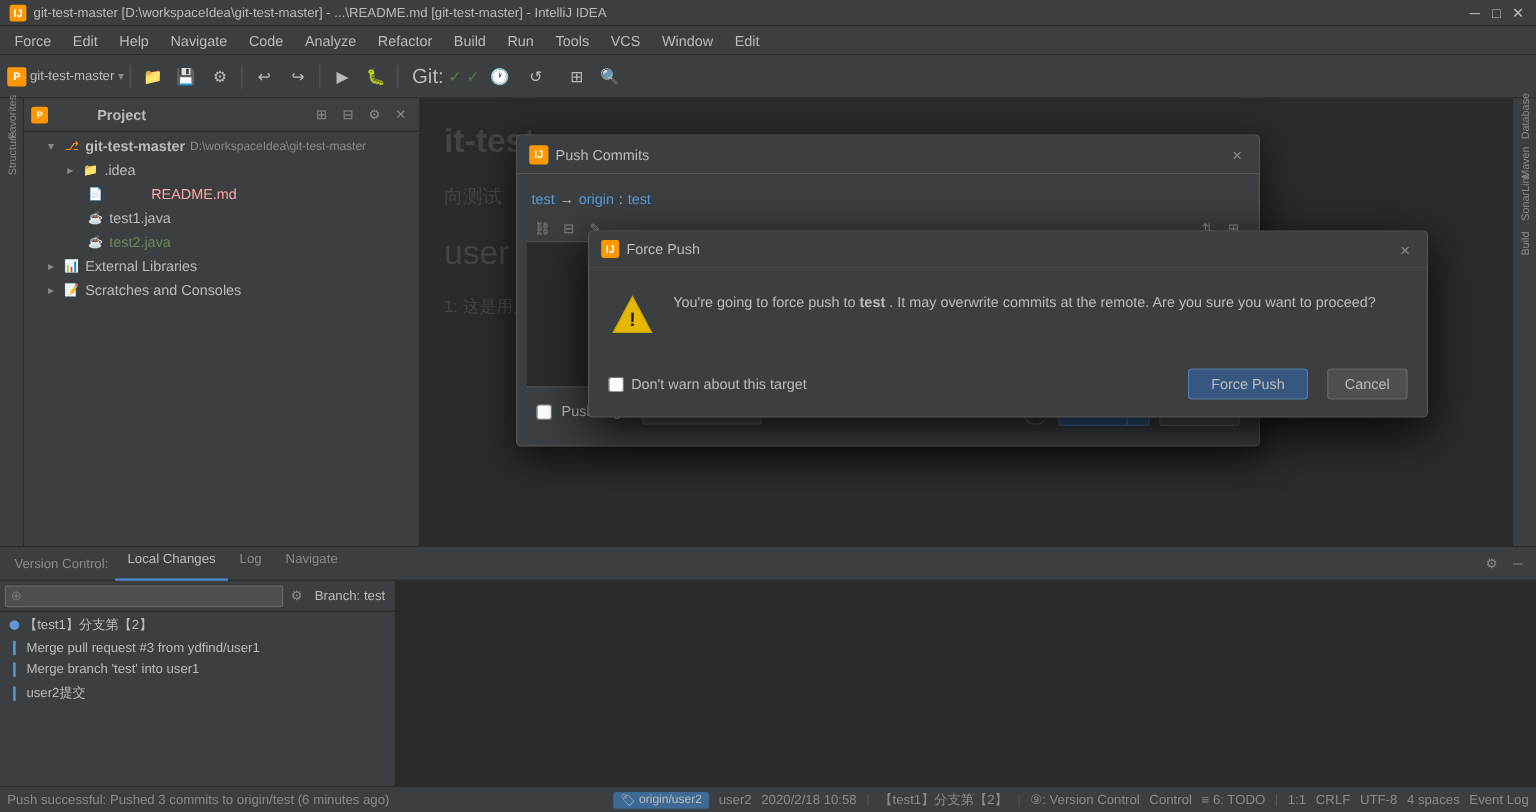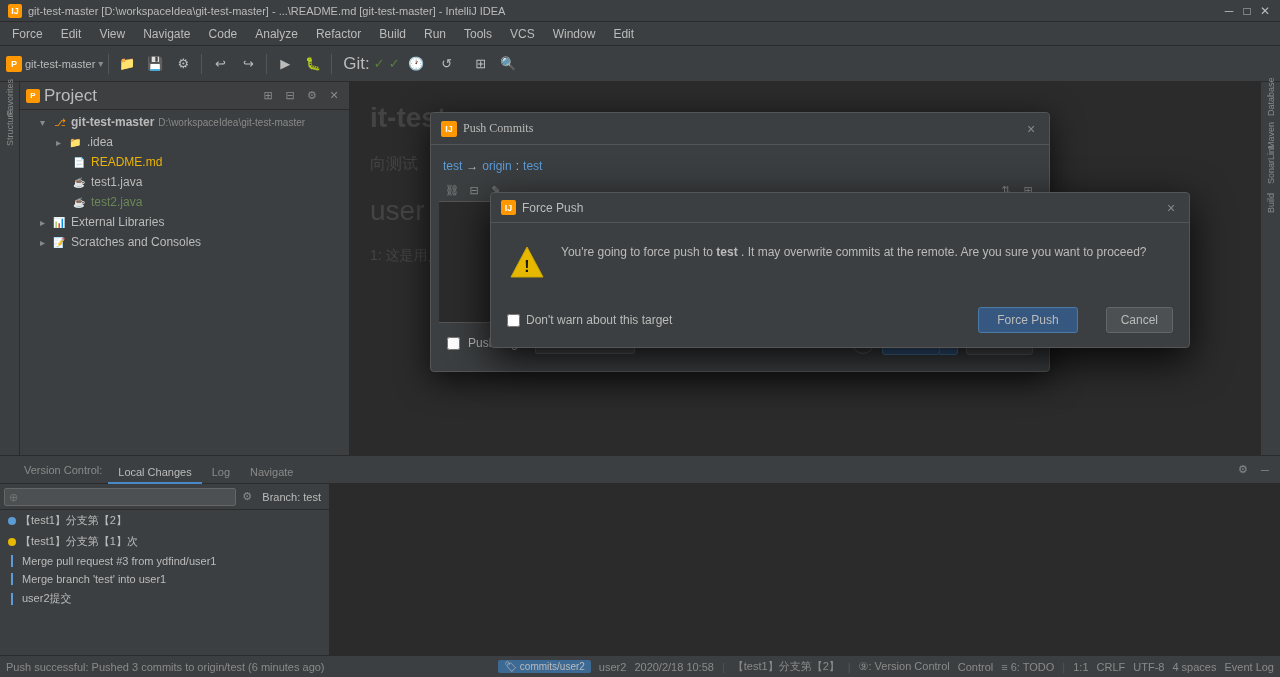--- a/index.html
+++ b/index.html
@@ -118,23 +118,24 @@
       height: 28px;
       background: #3d3f41;
       display: flex;
       align-items: center;
       padding: 0 6px;
       border-bottom: 1px solid #2b2b2b;
       gap: 4px;
     }
     .project-tree-title {
       color: #bbbbbb;
-      font-size: 17px;
-      font-weight: normal;
+      font-size: 12px;
+      font-weight: bold;
       flex: 1;
+      margin-left: 37px;
     }
     .tree-icon-btn {
       width: 18px;
       height: 18px;
       border: none;
       background: transparent;
       color: #8a8a8a;
       cursor: pointer;
       font-size: 11px;
       display: flex;
@@ -170,21 +171,21 @@
       justify-content: center;
       font-size: 10px;
     }
     .tree-label {
       font-size: 12px;
       color: #bbbbbb;
       white-space: nowrap;
     }
     .tree-label.git-root { color: #bbbbbb; font-weight: bold; }
     .tree-label.java { color: #bbbbbb; }
-    .tree-label.readme { color: #eab308; }
+    .tree-label.readme { color: #fca5a5; margin-left: 35px; }
     .tree-label.modified { color: #6a8759; }
 
     
     .right-area {
       flex: 1;
       background: #2b2b2b;
       display: flex;
       flex-direction: column;
       position: relative;
       overflow: hidden;
@@ -230,21 +231,20 @@
       align-items: center;
       justify-content: center;
       font-size: 9px;
       color: white;
       font-weight: bold;
     }
     .dialog-title-text {
       flex: 1;
       font-size: 12px;
       color: #bbbbbb;
-      font-family: Liberation Serif, serif;
     }
     .dialog-close-btn {
       width: 16px;
       height: 16px;
       border: none;
       background: transparent;
       color: #8a8a8a;
       cursor: pointer;
       font-size: 14px;
       display: flex;
@@ -415,21 +415,21 @@
       line-height: 1.5;
     }
     .fp-message .branch-ref {
       font-weight: bold;
       color: #bbbbbb;
     }
     .fp-footer {
       display: flex;
       align-items: center;
       padding: 8px 16px 14px 16px;
-      gap: 28px;
+      gap: 16px;
     }
     .fp-checkbox-label {
       display: flex;
       align-items: center;
       gap: 6px;
       font-size: 12px;
       color: #bbbbbb;
       cursor: pointer;
     }
     .fp-checkbox {
@@ -477,31 +477,30 @@
       gap: 0;
     }
     .bottom-tab {
       padding: 4px 10px;
       font-size: 11px;
       cursor: pointer;
       color: #8a8a8a;
       border-bottom: 2px solid transparent;
       height: 28px;
       display: flex;
-      align-items: flex-end;
+      align-items: flex-start;
     }
     .bottom-tab.active {
       color: #bbbbbb;
       border-bottom: 2px solid #4a88c7;
     }
     .bottom-tab-section-label {
       font-size: 11px;
       color: #8a8a8a;
       padding: 4px 6px;
-      margin-left: 12px;
     }
     .bottom-content {
       flex: 1;
       display: flex;
       overflow: hidden;
     }
     .bottom-left {
       width: 330px;
       border-right: 1px solid #2b2b2b;
       display: flex;
@@ -624,21 +623,21 @@
   <div class="title-bar-controls">
     <button class="title-btn">─</button>
     <button class="title-btn">□</button>
     <button class="title-btn">✕</button>
   </div>
 </div>
 
 <div class="menu-bar">
   <span class="menu-item">Force</span>
   <span class="menu-item">Edit</span>
-  <span class="menu-item">View</span>
+  <span class="menu-item">Help</span>
   <span class="menu-item">Navigate</span>
   <span class="menu-item">Code</span>
   <span class="menu-item">Analyze</span>
   <span class="menu-item">Refactor</span>
   <span class="menu-item">Build</span>
   <span class="menu-item">Run</span>
   <span class="menu-item">Tools</span>
   <span class="menu-item">VCS</span>
   <span class="menu-item">Window</span>
   <span class="menu-item">Edit</span>
@@ -864,24 +863,20 @@
         <input type="text" style="flex: 1 1 0%; background: rgb(76, 80, 82); border: 1px solid rgb(102, 102, 102); color: rgb(187, 187, 187); font-size: 11px; padding: 2px 4px; border-radius: 2px; outline: none;" placeholder="⊕">
         <button class="tree-icon-btn">⚙</button>
         <span class="branch-label">Branch: test</span>
       </div>
       <div class="commit-list">
         <div class="commit-item">
           <div class="commit-dot"></div>
           <span>【test1】分支第【2】</span>
         </div>
         <div class="commit-item">
-          <div class="commit-dot yellow"></div>
-          <span>【test1】分支第【1】次</span>
-        </div>
-        <div class="commit-item">
           <div style="width:2px;height:12px;background:#5c9bd6;margin-left:3px;flex-shrink:0;"></div>
           <span style="margin-left:5px;">Merge pull request #3 from ydfind/user1</span>
         </div>
         <div class="commit-item">
           <div style="width:2px;height:12px;background:#5c9bd6;margin-left:3px;flex-shrink:0;"></div>
           <span style="margin-left:5px;">Merge branch 'test' into user1</span>
         </div>
         <div class="commit-item">
           <div style="width:2px;height:12px;background:#5c9bd6;margin-left:3px;flex-shrink:0;"></div>
           <span style="margin-left:5px;">user2提交</span>
@@ -890,21 +885,21 @@
     </div>
     <div class="bottom-right"></div>
   </div>
 </div>
 
 <div class="status-bar">
   <span>Push successful: Pushed 3 commits to origin/test (6 minutes ago)</span>
   <div style="margin-left:auto;display:flex;align-items:center;gap:8px;">
     <span style="background:#3d6a94;padding:1px 6px;border-radius:2px;color:#bbbbbb;font-size:10px;display:flex;align-items:center;gap:3px;">
       <span>🏷</span>
-      <span>commits/user2</span>
+      <span>origin/user2</span>
     </span>
     <span>user2</span>
     <span>2020/2/18 10:58</span>
     <span class="status-sep">|</span>
     <span>【test1】分支第【2】</span>
     <span class="status-sep">|</span>
     <span>⑨: Version Control</span>
     <span>Control</span>
     <span>≡ 6: TODO</span>
     <span class="status-sep">|</span>

